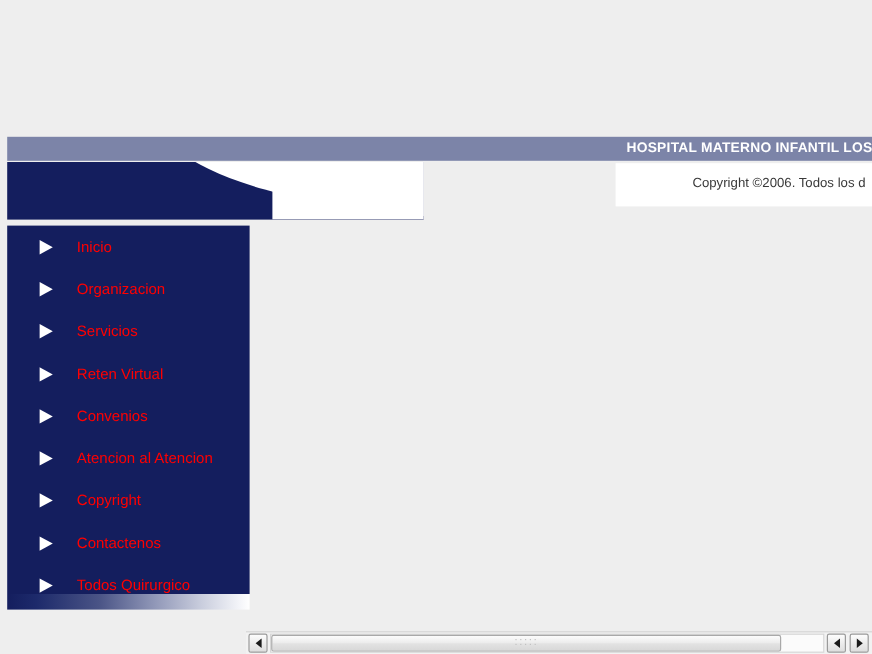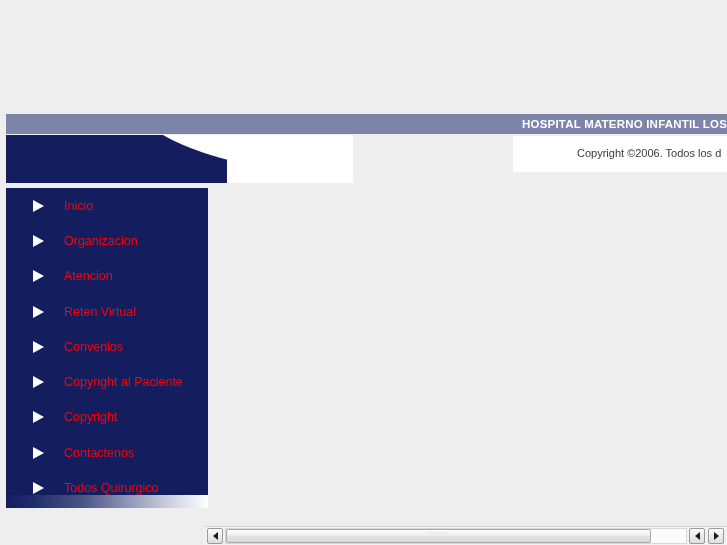--- a/index.html
+++ b/index.html
@@ -256,36 +256,36 @@
       <span class="nav-label">Inicio</span>
     </div>
 
     <div class="nav-item">
       <span class="nav-arrow"></span>
       <span class="nav-label">Organizacion</span>
     </div>
 
     <div class="nav-item">
       <span class="nav-arrow"></span>
-      <span class="nav-label">Atencion</span>
+      <span class="nav-label">Servicios</span>
     </div>
 
     <div class="nav-item">
       <span class="nav-arrow"></span>
       <span class="nav-label">Reten Virtual</span>
     </div>
 
     <div class="nav-item">
       <span class="nav-arrow"></span>
       <span class="nav-label">Convenios</span>
     </div>
 
     <div class="nav-item">
       <span class="nav-arrow"></span>
-      <span class="nav-label">Copyright al Paciente</span>
+      <span class="nav-label">Atencion al Atencion</span>
     </div>
 
     <div class="nav-item">
       <span class="nav-arrow"></span>
       <span class="nav-label">Copyright</span>
     </div>
 
     <div class="nav-item">
       <span class="nav-arrow"></span>
       <span class="nav-label">Contactenos</span>

